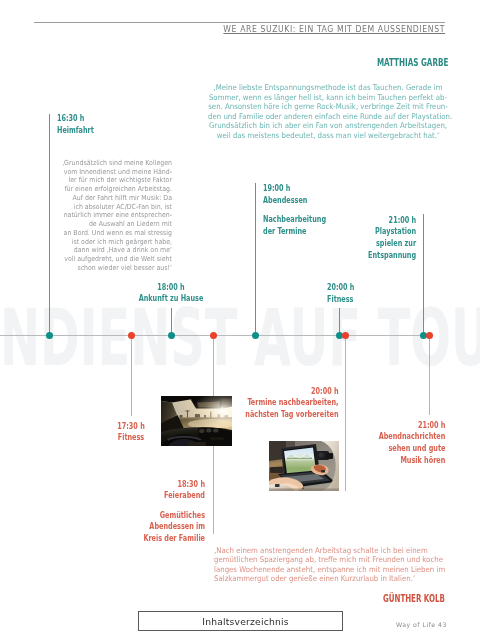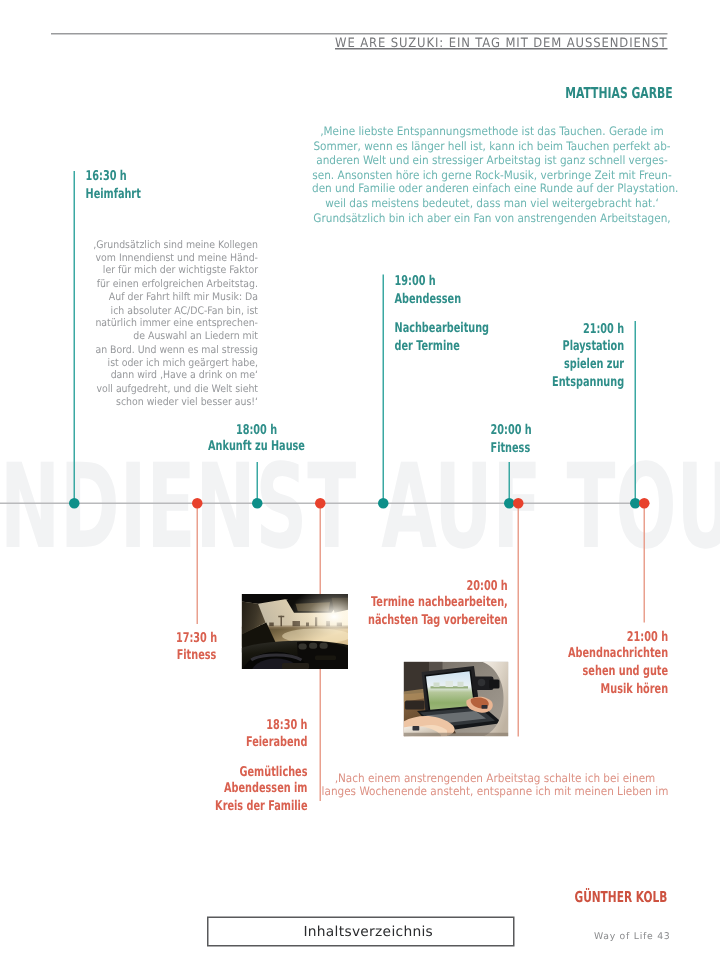--- a/index.html
+++ b/index.html
@@ -26,21 +26,21 @@
      font-size:10px;font-weight:bold;color:#2a8a84;white-space:nowrap;}
   .name-bottom{position:absolute;right:35px;top:592.6px;text-align:right;transform-origin:100% 0;
      transform:scaleX(0.785);
      font-size:10px;font-weight:bold;color:#cd5240;white-space:nowrap;}
 
   
   .quote{position:absolute;font-size:7.78px;}
   .quote div{white-space:nowrap;}
   .q-top{left:208px;top:83.1px;width:240px;line-height:9.6px;text-align:center;color:#6cb6b2;}
   .q-left{left:56px;top:159px;width:116px;font-size:6.95px;line-height:8.73px;color:#97999c;text-align:right;}
-  .q-bottom{left:214px;top:514px;width:232px;font-size:7.75px;line-height:9.3px;color:#dd9184;text-align:center;}
+  .q-bottom{left:214px;top:546px;width:232px;font-size:7.75px;line-height:9.3px;color:#dd9184;text-align:left;}
 
   
   .axis{position:absolute;left:0px;top:335px;width:433px;height:1px;background:#b9babc;}
   .dot{position:absolute;width:7px;height:7px;border-radius:50%;}
   .stem{position:absolute;width:1px;}
 
   
   .ev{position:absolute;font-size:9px;font-weight:bold;line-height:11.75px;
       transform:scaleX(0.8);white-space:nowrap;}
   .ev.l{transform-origin:0 0;}
@@ -70,44 +70,45 @@
 
   <div class="toprule"></div>
   <div class="kicker">WE ARE SUZUKI: EIN TAG MIT DEM AUSSENDIENST</div>
 
   <div class="name-top">MATTHIAS GARBE</div>
   <div class="name-bottom">GÜNTHER KOLB</div>
 
   <div class="quote q-top">
       <div>‚Meine liebste Entspannungsmethode ist das Tauchen. Gerade im</div>
       <div>Sommer, wenn es länger hell ist, kann ich beim Tauchen perfekt ab-</div>
-      <div>anderen Welt und ein stressiger Arbeitstag ist ganz schnell verges-</div>
       <div>sen. Ansonsten höre ich gerne Rock-Musik, verbringe Zeit mit Freun-</div>
       <div>den und Familie oder anderen einfach eine Runde auf der Playstation.</div>
+      <div>Grundsätzlich bin ich aber ein Fan von anstrengenden Arbeitstagen,</div>
       <div>weil das meistens bedeutet, dass man viel weitergebracht hat.‘</div>
-      <div>Grundsätzlich bin ich aber ein Fan von anstrengenden Arbeitstagen,</div>
     </div>
   <div class="quote q-left">
       <div>‚Grundsätzlich sind meine Kollegen</div>
       <div>vom Innendienst und meine Händ-</div>
       <div>ler für mich der wichtigste Faktor</div>
       <div>für einen erfolgreichen Arbeitstag.</div>
       <div>Auf der Fahrt hilft mir Musik: Da</div>
       <div>ich absoluter AC/DC-Fan bin, ist</div>
       <div>natürlich immer eine entsprechen-</div>
       <div>de Auswahl an Liedern mit</div>
       <div>an Bord. Und wenn es mal stressig</div>
       <div>ist oder ich mich geärgert habe,</div>
       <div>dann wird ‚Have a drink on me‘</div>
       <div>voll aufgedreht, und die Welt sieht</div>
       <div>schon wieder viel besser aus!‘</div>
     </div>
   <div class="quote q-bottom">
       <div>‚Nach einem anstrengenden Arbeitstag schalte ich bei einem</div>
+      <div>gemütlichen Spaziergang ab, treffe mich mit Freunden und koche</div>
       <div>langes Wochenende ansteht, entspanne ich mit meinen Lieben im</div>
+      <div>Salzkammergut oder genieße einen Kurzurlaub in Italien.‘</div>
     </div>
 
   <div class="axis"></div>
 
   <div class="stem" style="left:49px;top:114px;height:222px;background:#3aa8a2;"></div>
   <div class="stem" style="left:171px;top:308px;height:28px;background:#3aa8a2;"></div>
   <div class="stem" style="left:255px;top:183px;height:153px;background:#3aa8a2;"></div>
   <div class="stem" style="left:339px;top:308px;height:28px;background:#3aa8a2;"></div>
   <div class="stem" style="left:423px;top:214px;height:122px;background:#3aa8a2;"></div>
 

